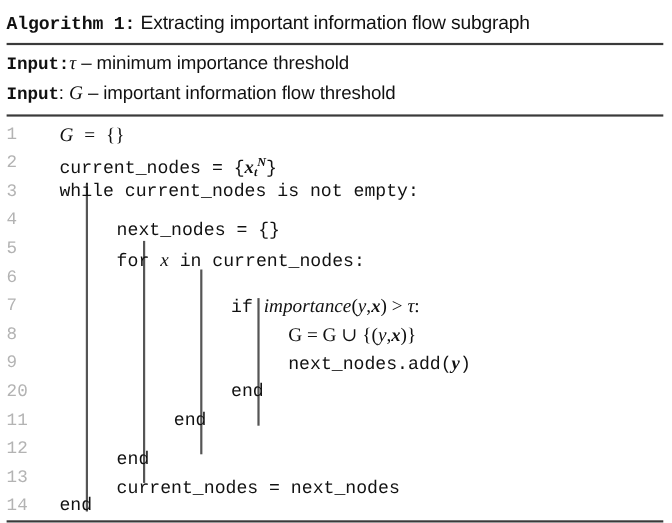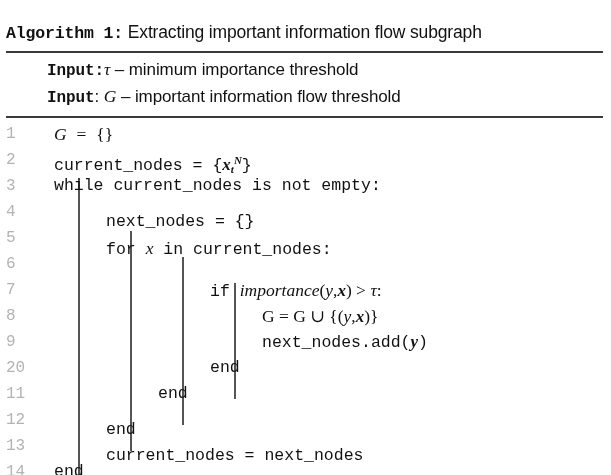--- a/index.html
+++ b/index.html
@@ -13,21 +13,21 @@
     font-family: "Liberation Sans", sans-serif;
     color: #111111;
     overflow: hidden;
   }
 
   .algorithm {
     position: relative;
     width: 609px;
     height: 475px;
     box-sizing: border-box;
-    padding: 16px 6px;
+    padding: 4px 6px;
   }
 
   
   .alg-title {
     font-size: 17.5px;
     line-height: 27px;
     padding-top: 3px;
     white-space: nowrap;
     letter-spacing: -0.15px;
   }
@@ -57,21 +57,20 @@
   .rule-bottom {
     border: 0;
     border-top: 2.5px solid #3a3a3a;
     margin: 0;
     height: 0;
   }
 
   
   .io-block {
     padding: 4px 0 5px 0;
-    margin-left: 41px;
   }
   .io-line {
     font-size: 17px;
     line-height: 25px;
     white-space: nowrap;
     letter-spacing: -0.1px;
   }
   .io-line .lbl {
     font-family: "Liberation Mono", "DejaVu Sans Mono", monospace;
     font-weight: bold;

